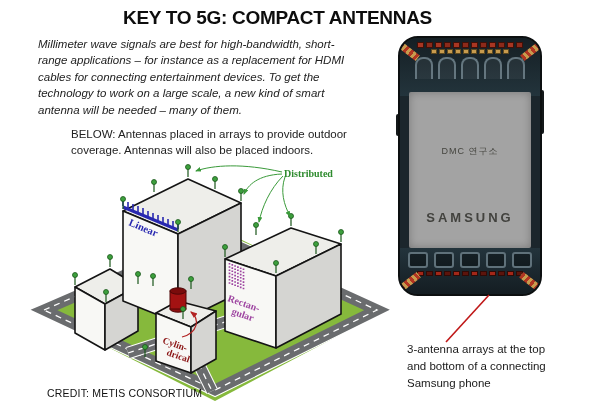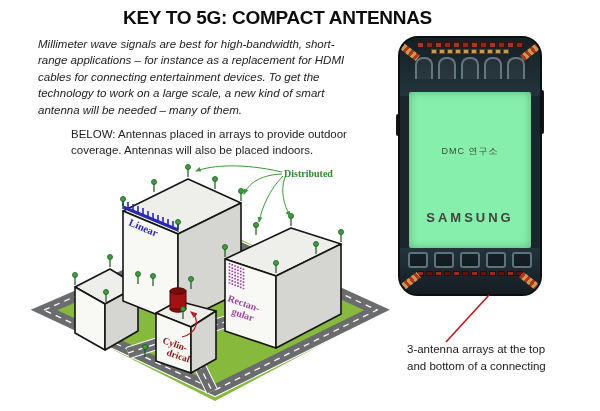--- a/index.html
+++ b/index.html
@@ -34,21 +34,21 @@
   .row-slot span{width:16px;height:12px;border:2px solid #5f717a;border-radius:3px;background:rgba(0,0,0,0.35);}
   .row-botmod{margin-top:3px;gap:2px;}
   .row-botmod span{width:7px;height:5px;background:#a32718;border:1px solid #300a06;box-sizing:border-box;}
   .row-botmod span:nth-child(even){background:#5c140c;}
   .corner-acc{position:absolute;width:22px;height:7px;
               background:repeating-linear-gradient(90deg,#b23522 0 3px,#c79b4e 3px 6px);}
   .acc-tl{left:-2px;top:10px;transform:rotate(38deg);}
   .acc-tr{right:-2px;top:10px;transform:rotate(-38deg);}
   .acc-bl{left:-1px;bottom:9px;transform:rotate(-38deg);}
   .acc-br{right:-1px;bottom:9px;transform:rotate(38deg);}
-  .label-plate{position:absolute;left:9px;right:9px;top:54px;bottom:46px;background:#86efac;
+  .label-plate{position:absolute;left:9px;right:9px;top:54px;bottom:46px;background:#a3a3a3;
                border-radius:2px;box-shadow:inset 0 0 8px rgba(0,0,0,0.28);}
   .kor{position:absolute;top:52px;width:100%;text-align:center;font-size:9px;line-height:14px;
        color:#45453f;letter-spacing:1px;}
   .brand{position:absolute;top:118px;width:100%;text-align:center;font-size:13px;font-weight:bold;
          letter-spacing:3px;color:#42423e;}
   #pointer{position:absolute;left:443px;top:293px;}
   .caption{position:absolute;left:407px;top:341px;width:182px;font-size:11.5px;line-height:17px;color:#1a1a1a;}
 </style>
 </head>
 <body>
@@ -175,20 +175,21 @@
 
     <text x="256" y="16" font-family="Liberation Serif,serif" font-size="10" font-weight="bold" fill="#2e8b2e">Distributed</text>
     <g fill="none" stroke="#3a9a3a" stroke-width="1">
       <path d="M254,11 C215,2 185,4 168,10" marker-end="url(#mg)"></path>
       <path d="M254,13 C230,14 220,24 216,33" marker-end="url(#mg)"></path>
       <path d="M255,15 C242,28 234,46 231,61" marker-end="url(#mg)"></path>
       <path d="M257,16 C252,30 256,44 262,55" marker-end="url(#mg)"></path>
     </g>
   </svg>
 
+  <div class="metis-credit">CREDIT: METIS CONSORTIUM</div>
 
   <div class="side-btn btn-l"></div>
   <div class="side-btn btn-r"></div>
 
   <div class="phone">
     <div class="pzone zone-top">
       <div class="mod-row row-topmod">
           <span></span>
           <span></span>
           <span></span>
@@ -259,15 +260,16 @@
     </div>
   </div>
 
   <svg id="pointer" width="50" height="52" viewBox="0 0 50 52" xmlns="http://www.w3.org/2000/svg">
     <line x1="46" y1="2" x2="3" y2="49" stroke="#c01818" stroke-width="1.6"></line>
   </svg>
 
   <div class="caption">
     <div>3-antenna arrays at the top</div>
     <div>and bottom of a connecting</div>
+    <div>Samsung phone</div>
   </div>
 
 </div>
 
 </body></html>

